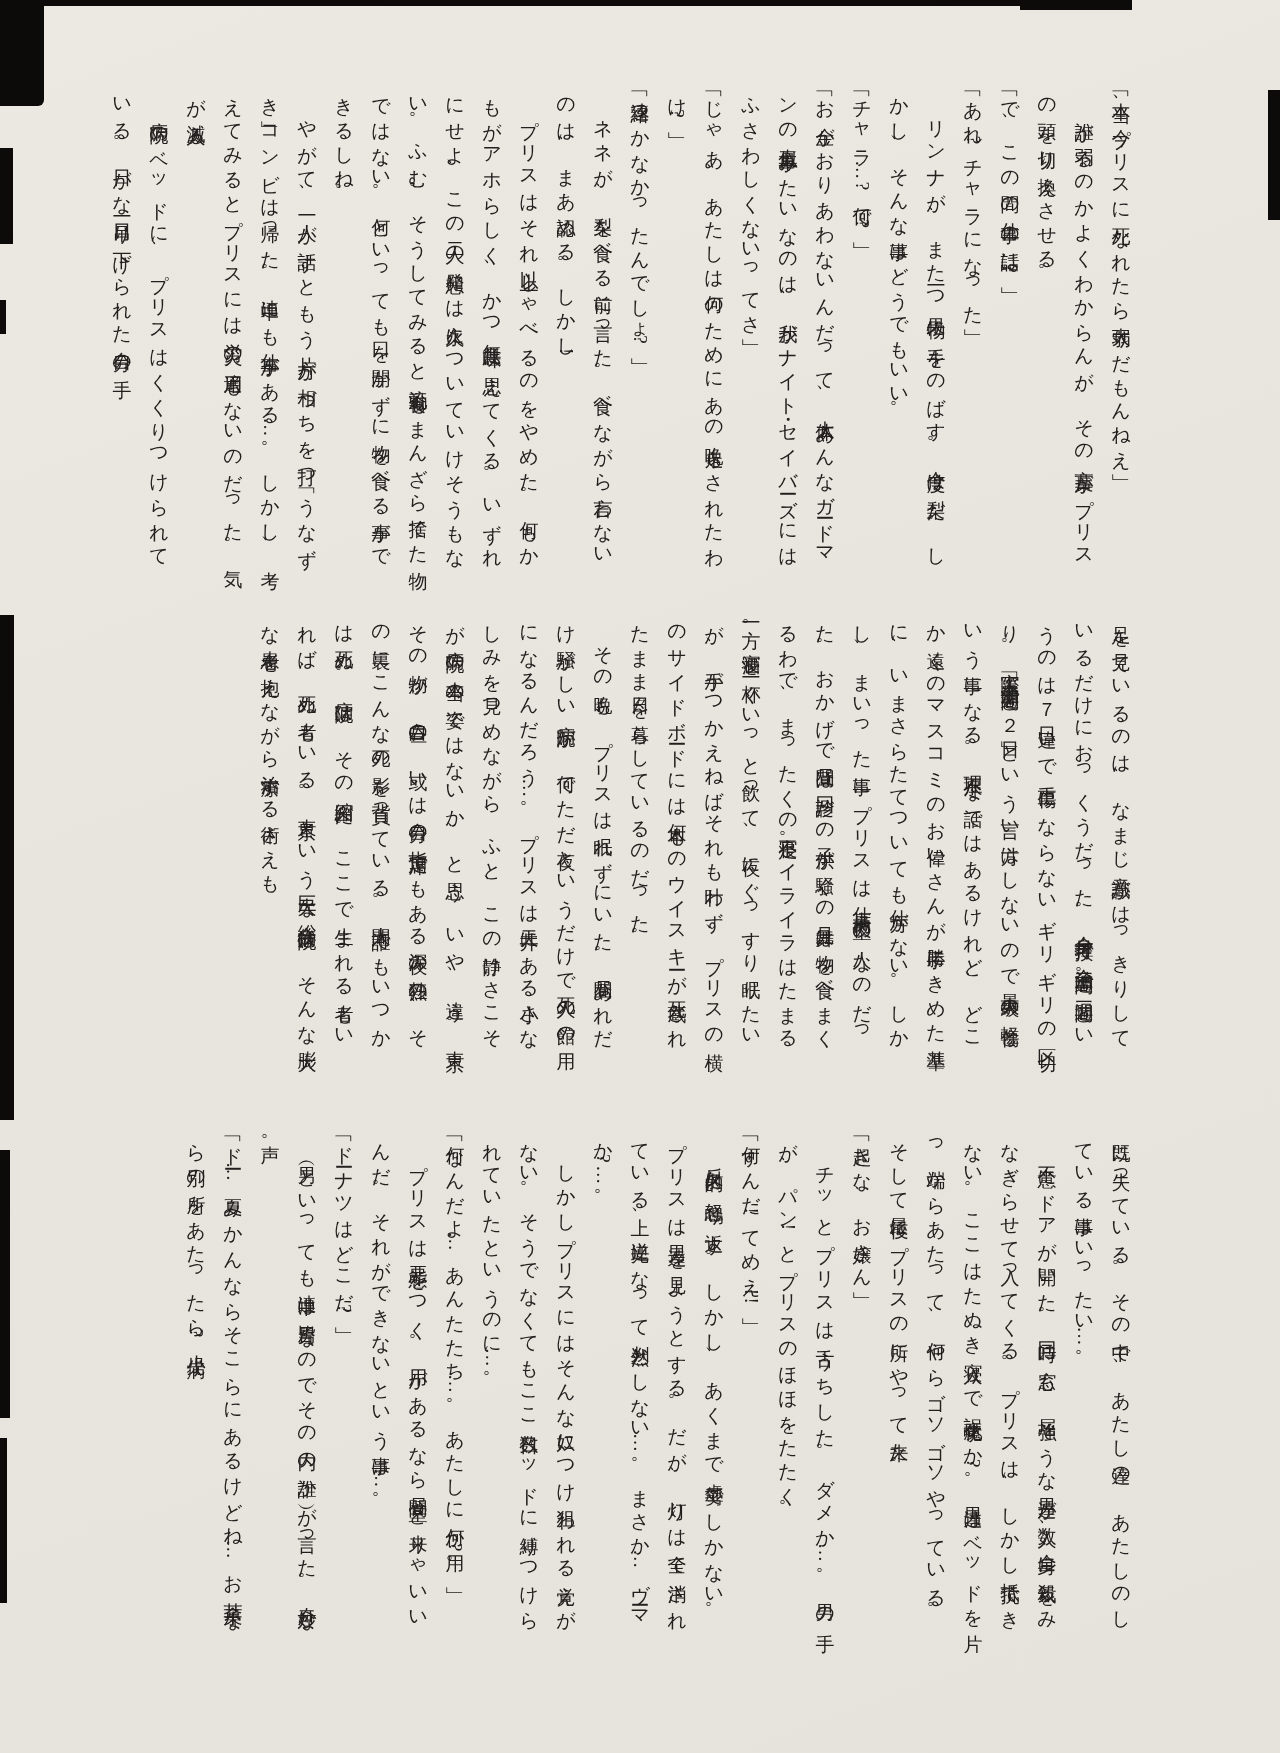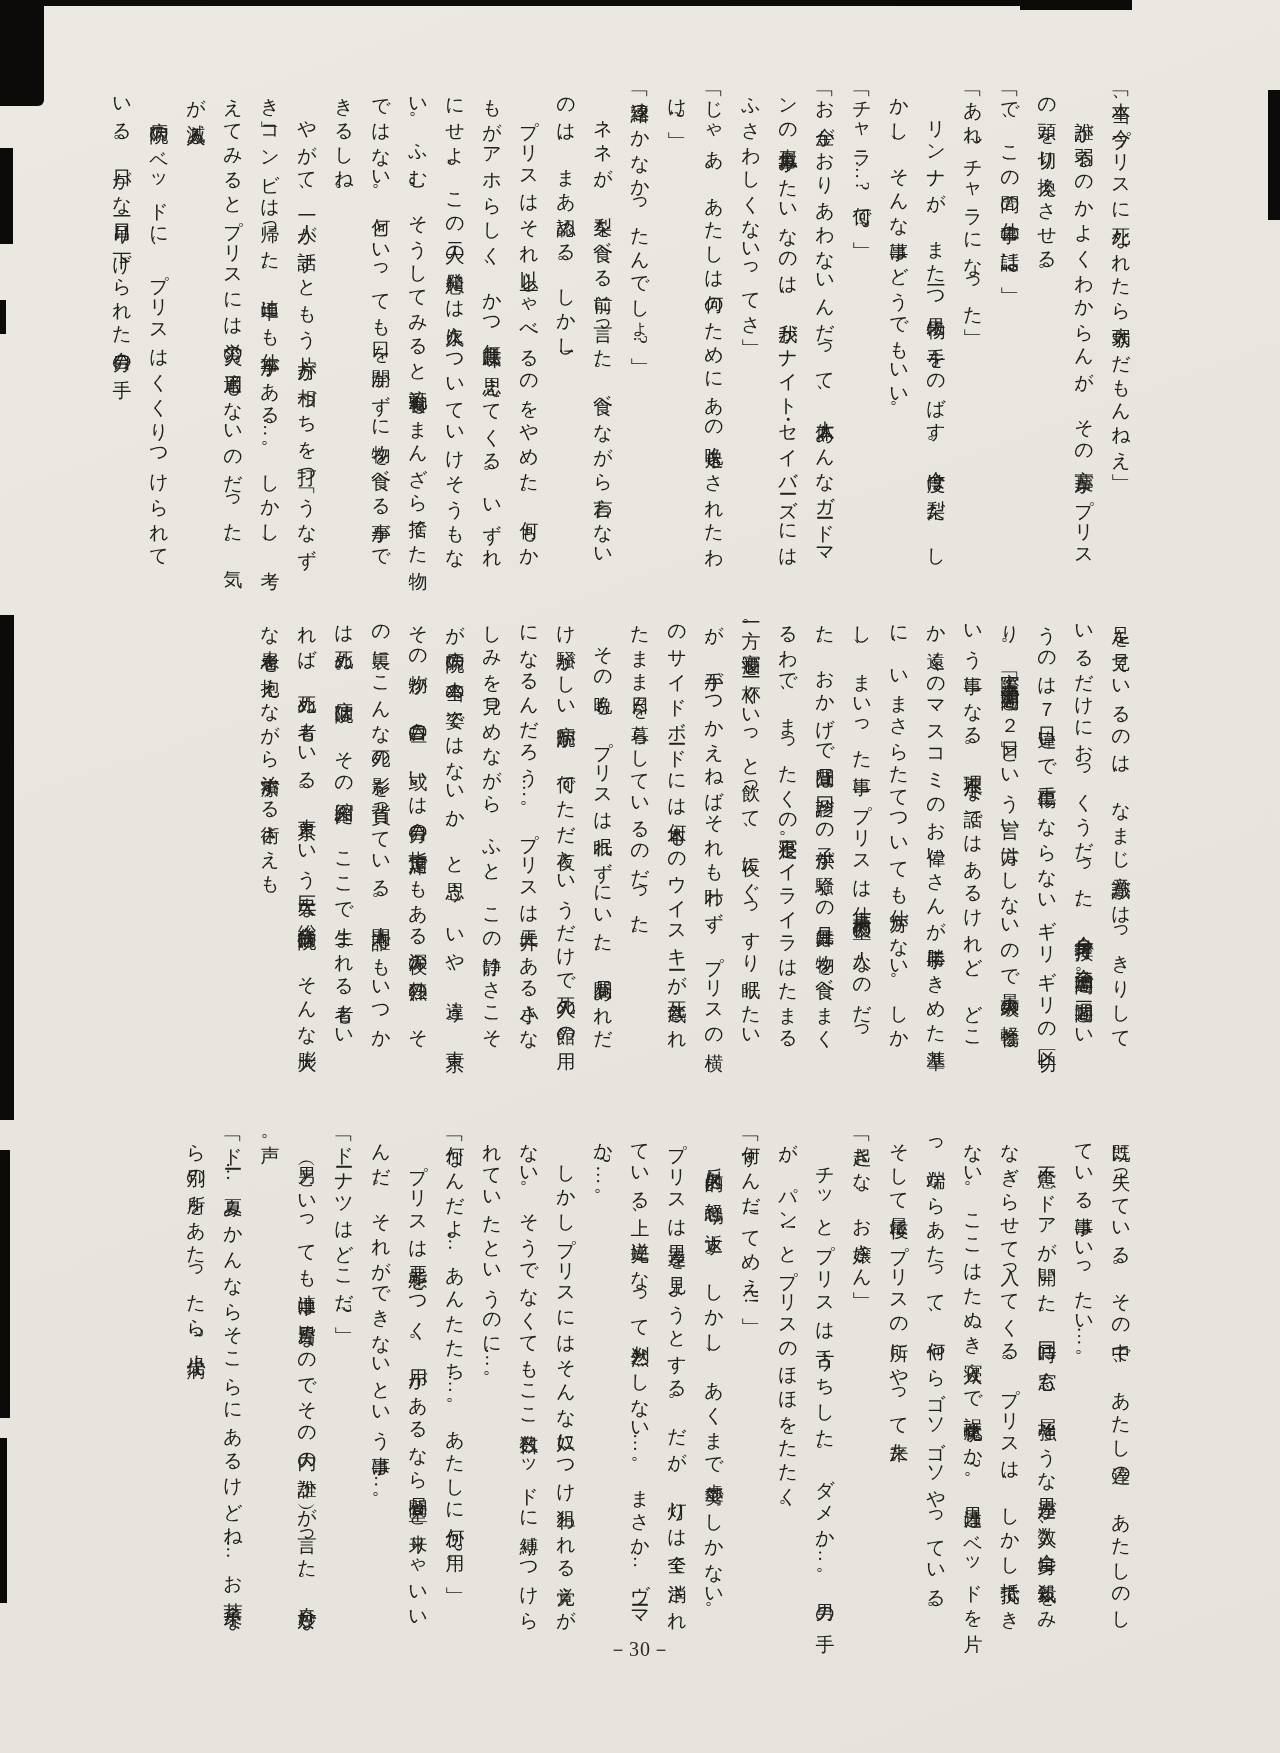--- a/index.html
+++ b/index.html
@@ -84,15 +84,14 @@
 　チッとプリスは舌うちした。ダメか…。男の手が、パン!とプリスのほほをたたく。
 「何すんだ!てめえ!!」
 　反射的に怒鳴り返す。しかし、あくまで虚勢でしかない。プリスは男達を見ようとする。だが、灯りは全て消されている上、逆光になって判然としない…。まさか…ヴーマか?…。
 　しかしプリスにはそんな奴につけ狙われる覚えがない。そうでなくてもここ数日ベッドに縛りつけられていたというのに…。
 「何なんだよ…あんたたち…。あたしに何か用?。」
 　プリスは悪態をつく。用があるなら昼間堂々と来りゃいいんだ。それができないという事は…。
 「ドーナツはどこだ?」
 　男（といっても連中は皆男なのでその内の誰か）が言った。奇妙な声。
 「ドー…夏みかんならそこらにあるけどね…お茶菓子なら別の所をあたったら?小児病</div>
 
-  <div class="page-number">－30－</div>
 
 </div>
 
 </body></html>

